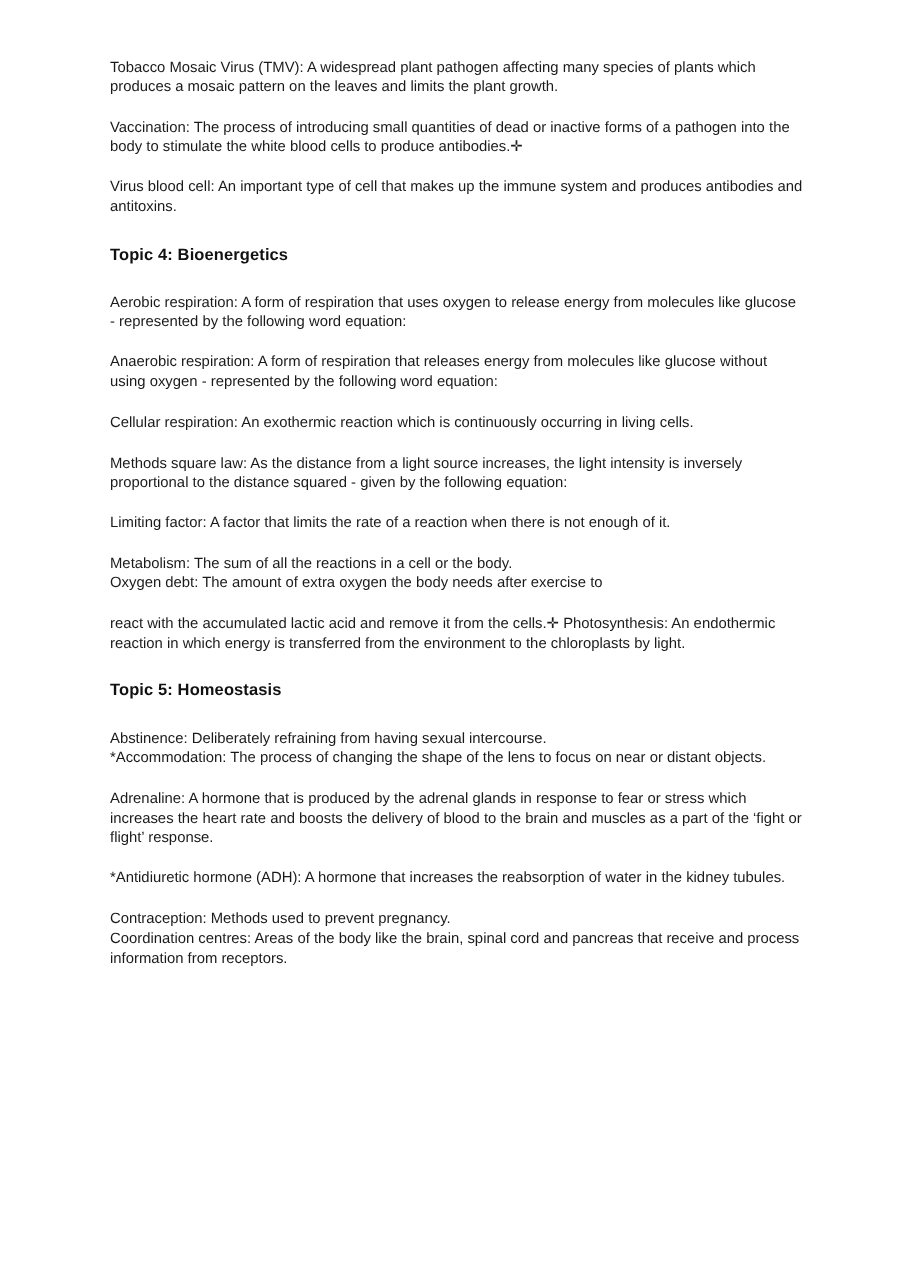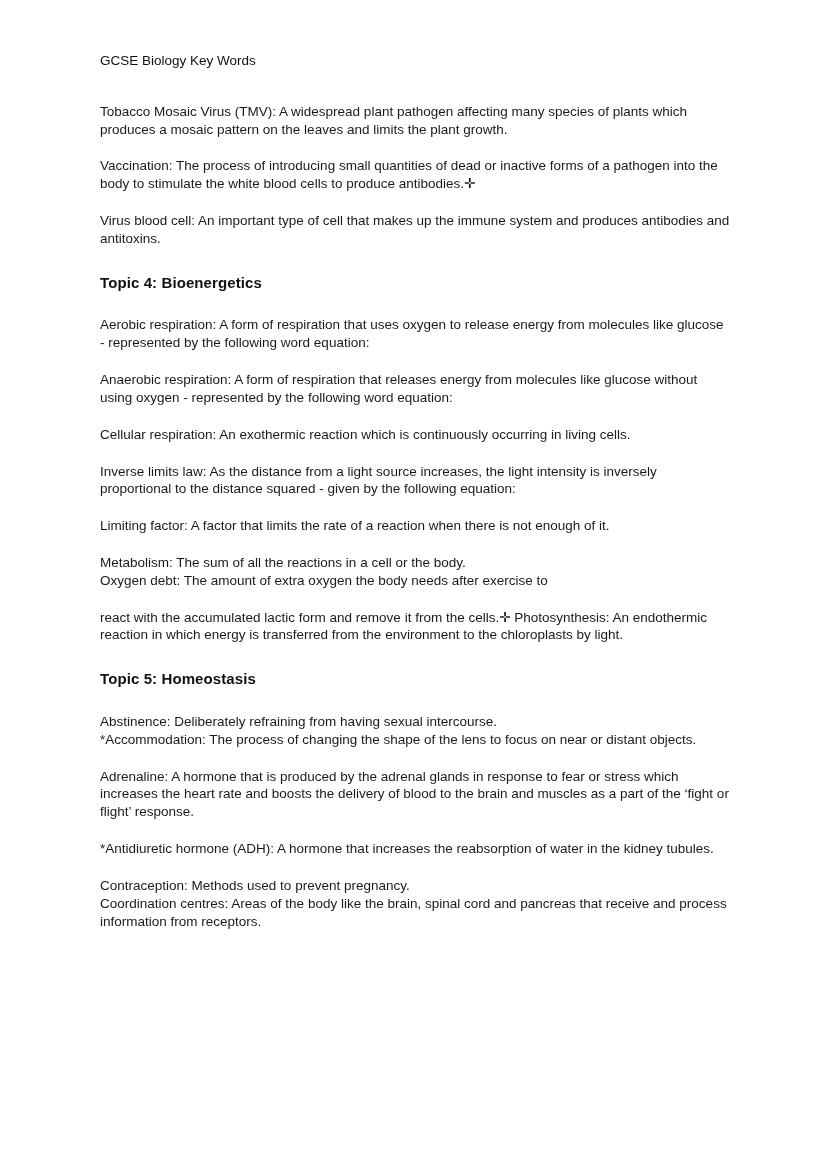--- a/index.html
+++ b/index.html
@@ -36,34 +36,33 @@
     font-weight: 700;
     margin: 25px 0 24px 0;
     color: #111;
     letter-spacing: 0.1px;
   }
 </style>
 </head>
 <body>
 
 <div class="page">
-  <div class="doc-header">GCSE Biology Key Words</div>
   <div>
       <p class="para"><span class="bold">Tobacco Mosaic Virus (TMV):</span><span> A widespread plant pathogen affecting many species of plants which produces a mosaic pattern on the leaves and limits the plant growth.</span></p>
       <p class="para"><span class="bold">Vaccination:</span><span> The process of introducing small quantities of dead or inactive forms of a pathogen into the body to stimulate the white blood cells to produce antibodies.✛</span></p>
       <p class="para"><span class="bold">Virus blood cell:</span><span> An important type of cell that makes up the immune system and produces antibodies and antitoxins.</span></p>
       <h1 class="topic-heading">Topic 4: Bioenergetics</h1>
       <p class="para"><span class="bold">Aerobic respiration:</span><span> A form of respiration that uses oxygen to release energy from molecules like glucose - represented by the following word equation:</span></p>
       <p class="para"><span class="bold">Anaerobic respiration:</span><span> A form of respiration that releases energy from molecules like glucose without using oxygen - represented by the following word equation:</span></p>
       <p class="para"><span class="bold">Cellular respiration:</span><span> An exothermic reaction which is continuously occurring in living cells.</span></p>
-      <p class="para"><span class="bold">Inverse limits law:</span><span> As the distance from a light source increases, the light intensity is inversely proportional to the distance squared - given by the following equation:</span></p>
+      <p class="para"><span class="bold">Methods square law:</span><span> As the distance from a light source increases, the light intensity is inversely proportional to the distance squared - given by the following equation:</span></p>
       <p class="para"><span class="bold">Limiting factor:</span><span> A factor that limits the rate of a reaction when there is not enough of it.</span></p>
       <p class="para"><span class="bold">Metabolism:</span><span> The sum of all the reactions in a cell or the body.</span><span>
 </span><span class="bold">Oxygen debt: The amount of extra oxygen the body needs after exercise to</span></p>
-      <p class="para"><span class="bold">react with the accumulated lactic form and remove it from the cells.✛ Photosynthesis:</span><span> An endothermic reaction in which energy is transferred from the environment to the chloroplasts by light.</span></p>
+      <p class="para"><span class="bold">react with the accumulated lactic acid and remove it from the cells.✛ Photosynthesis:</span><span> An endothermic reaction in which energy is transferred from the environment to the chloroplasts by light.</span></p>
       <h1 class="topic-heading">Topic 5: Homeostasis</h1>
       <p class="para"><span class="bold">Abstinence:</span><span> Deliberately refraining from having sexual intercourse.</span><span>
 </span><span class="bold">*Accommodation:</span><span> The process of changing the shape of the lens to focus on near or distant objects.</span></p>
       <p class="para"><span class="bold">Adrenaline: A hormone that is produced by the adrenal glands in response to fear or stress which increases the heart rate and boosts the delivery of blood to the brain and muscles as a part of the ‘fight or flight’ response.</span></p>
       <p class="para"><span class="bold">*Antidiuretic hormone (ADH): A hormone that increases the reabsorption of water in the kidney tubules.</span></p>
       <p class="para"><span class="bold">Contraception:</span><span> Methods used to prevent pregnancy.</span><span>
 </span><span class="bold">Coordination centres:</span><span> Areas of the body like the brain, spinal cord and pancreas that receive and process information from receptors.</span></p>
     </div>
 </div>
 

